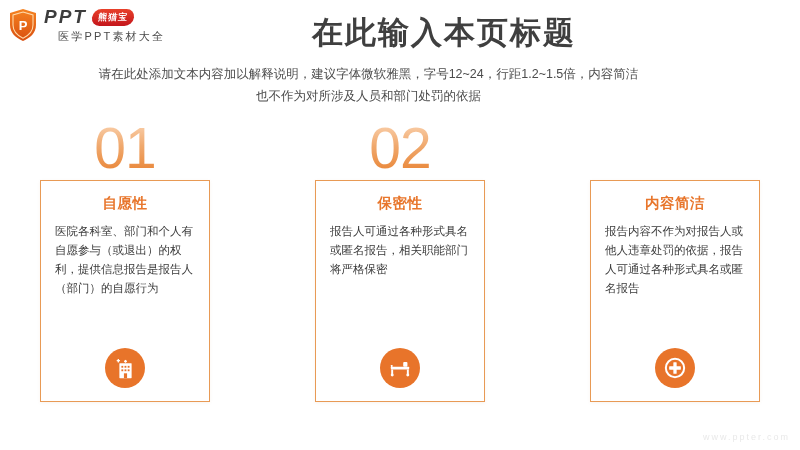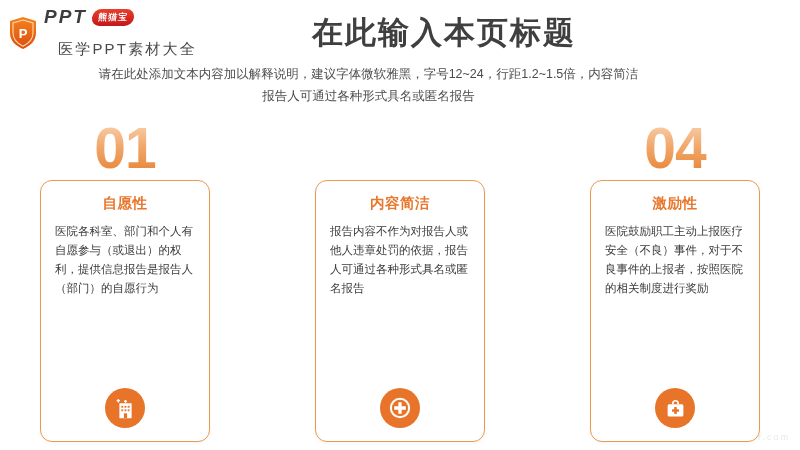--- a/index.html
+++ b/index.html
@@ -28,21 +28,21 @@
     width: 30px;
     height: 34px;
     position: relative;
     flex: 0 0 auto;
   }
   .logo-shield svg { display: block; }
   .logo-textblock {
     display: flex;
     flex-direction: column;
     justify-content: center;
-    gap: 12px;
+    gap: 1px;
   }
   .logo-row1 {
     display: flex;
     align-items: center;
     gap: 5px;
   }
   .logo-ppt {
     font-size: 19px;
     font-weight: bold;
     letter-spacing: 2px;
@@ -55,21 +55,21 @@
     color: #ffffff;
     font-size: 9px;
     padding: 2px 6px 2px 6px;
     border-radius: 9px;
     letter-spacing: 1px;
     transform: skewX(-8deg);
     font-weight: bold;
     white-space: nowrap;
   }
   .logo-sub {
-    font-size: 15px;
+    font-size: 11px;
     color: #4a4a4a;
     letter-spacing: 2.2px;
     white-space: nowrap;
     padding-left: 14px;
   }
 
   
   .page-title {
     position: absolute;
     top: 12px;
@@ -109,39 +109,39 @@
     width: 170px;
     height: 290px;
   }
   .card-number {
     position: absolute;
     top: -2px;
     left: 0;
     width: 170px;
     text-align: center;
     font-size: 57px;
-    font-weight: bold;
+    font-weight: normal;
     font-family: "Liberation Sans", sans-serif;
     line-height: 1;
     background: linear-gradient(180deg, #fbd5b4 0%, #f0a96e 45%, #e8802f 100%);
     -webkit-background-clip: text;
     background-clip: text;
     color: transparent;
     -webkit-text-fill-color: transparent;
     letter-spacing: -1px;
     z-index: 1;
   }
   .card-box {
     position: absolute;
     top: 58px;
     left: 0;
     width: 170px;
-    height: 262px;
+    height: 222px;
     border: 1px solid #e89a55;
-    border-radius: 12px;
+    border-radius: 0;
     background: #ffffff;
     box-sizing: border-box;
     z-index: 2;
     box-shadow: 0 1px 3px rgba(180,120,60,0.08);
   }
   .card-title {
     margin-top: 13px;
     text-align: center;
     font-size: 14.5px;
     font-weight: bold;
@@ -203,21 +203,21 @@
       <span class="logo-ppt">PPT</span>
       <span class="logo-badge">熊猫宝</span>
     </div>
     <div class="logo-sub">医学PPT素材大全</div>
   </div>
 </div>
 
 <div class="page-title">在此输入本页标题</div>
 <div class="subtitle">
   <div>请在此处添加文本内容加以解释说明，建议字体微软雅黑，字号12~24，行距1.2~1.5倍，内容简洁</div>
-  <div>报告人可通过各种形式具名或匿名报告</div>
+  <div>也不作为对所涉及人员和部门处罚的依据</div>
 </div>
 
 <div class="cards">
 
   <div class="card-wrap">
     <div class="card-number">01</div>
     <div class="card-box">
       <div class="card-title">自愿性</div>
       <div class="card-body">医院各科室、部门和个人有自愿参与（或退出）的权利，提供信息报告是报告人（部门）的自愿行为</div>
       <div class="card-icon">
@@ -232,46 +232,49 @@
           <rect x="14.5" y="9" width="2.1" height="2.1" fill="#e8742a"></rect>
           <rect x="7.3" y="13" width="2.1" height="2.1" fill="#e8742a"></rect>
           <rect x="10.9" y="13" width="2.1" height="2.1" fill="#e8742a"></rect>
           <rect x="14.5" y="13" width="2.1" height="2.1" fill="#e8742a"></rect>
           <rect x="10.2" y="17.5" width="3.6" height="5.5" fill="#e8742a"></rect>
         </svg>
       </div>
     </div>
   </div>
 
+  <div class="card-wrap">
+    <div class="card-number">02</div>
+    <div class="card-box">
+      <div class="card-title">保密性</div>
+      <div class="card-body">报告人可通过各种形式具名或匿名报告，相关职能部门将严格保密</div>
+      <div class="card-icon">
+        <svg width="22" height="22" viewBox="0 0 24 24" fill="#ffffff">
+          <rect x="2" y="10.5" width="20" height="3.2" rx="0.6"></rect>
+          <rect x="15.5" y="5.5" width="4.6" height="5" rx="1"></rect>
+          <rect x="2.4" y="13.5" width="2.1" height="5.2" rx="0.5"></rect>
+          <rect x="19.5" y="13.5" width="2.1" height="5.2" rx="0.5"></rect>
+          <circle cx="3.5" cy="19.6" r="1.6"></circle>
+          <circle cx="20.5" cy="19.6" r="1.6"></circle>
+          <rect x="2" y="8.8" width="1.9" height="2" rx="0.4"></rect>
+        </svg>
+      </div>
+    </div>
+  </div>
 
   <div class="card-wrap">
     <div class="card-box">
       <div class="card-title">内容简洁</div>
       <div class="card-body">报告内容不作为对报告人或他人违章处罚的依据，报告人可通过各种形式具名或匿名报告</div>
       <div class="card-icon">
         <svg width="22" height="22" viewBox="0 0 24 24">
           <circle cx="12" cy="12" r="10" fill="none" stroke="#ffffff" stroke-width="2.2"></circle>
           <rect x="10.2" y="5.6" width="3.6" height="12.8" rx="0.6" fill="#ffffff"></rect>
           <rect x="5.6" y="10.2" width="12.8" height="3.6" rx="0.6" fill="#ffffff"></rect>
         </svg>
       </div>
     </div>
   </div>
 
-  <div class="card-wrap">
-    <div class="card-number">04</div>
-    <div class="card-box">
-      <div class="card-title">激励性</div>
-      <div class="card-body">医院鼓励职工主动上报医疗安全（不良）事件，对于不良事件的上报者，按照医院的相关制度进行奖励</div>
-      <div class="card-icon">
-        <svg width="21" height="21" viewBox="0 0 24 24" fill="#ffffff">
-          <path d="M8 6 C8 3.6 9.6 2.2 12 2.2 C14.4 2.2 16 3.6 16 6 L16 7 L14 7 L14 6 C14 4.8 13.2 4.1 12 4.1 C10.8 4.1 10 4.8 10 6 L10 7 L8 7 Z"></path>
-          <rect x="3" y="7.2" width="18" height="14" rx="1.8"></rect>
-          <rect x="10.5" y="10.3" width="3" height="8" rx="0.5" fill="#e8742a"></rect>
-          <rect x="8" y="12.8" width="8" height="3" rx="0.5" fill="#e8742a"></rect>
-        </svg>
-      </div>
-    </div>
-  </div>
 
 </div>
 
 <div class="footer-watermark">www.ppter.com</div>
 
 </body></html>

